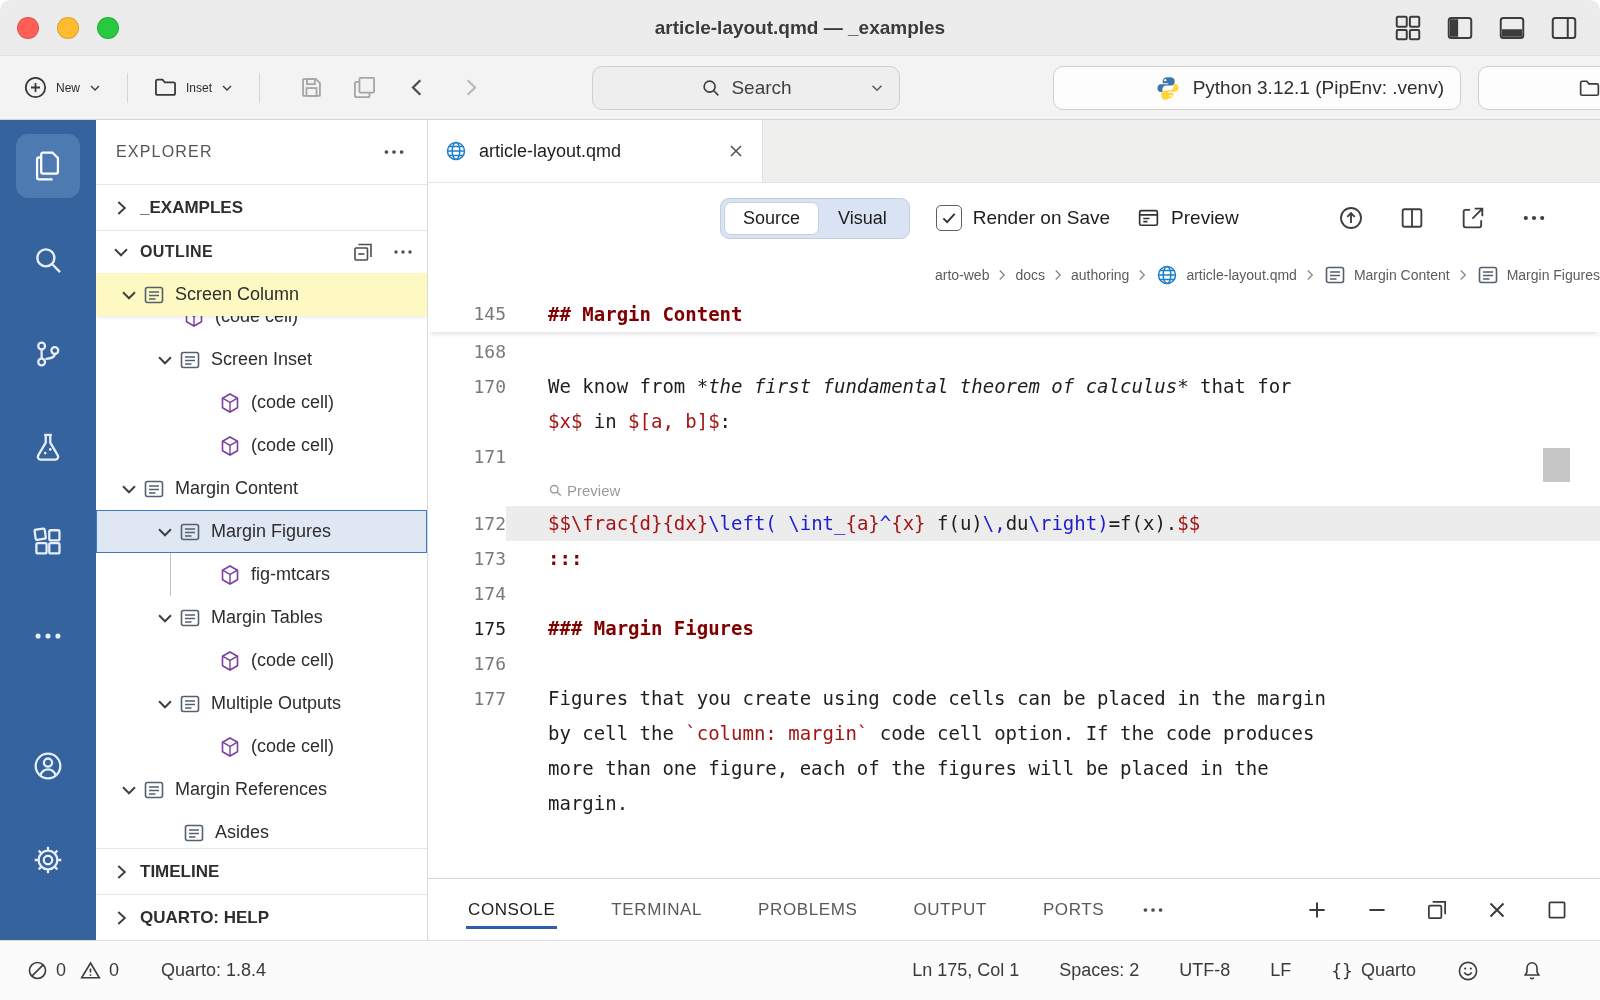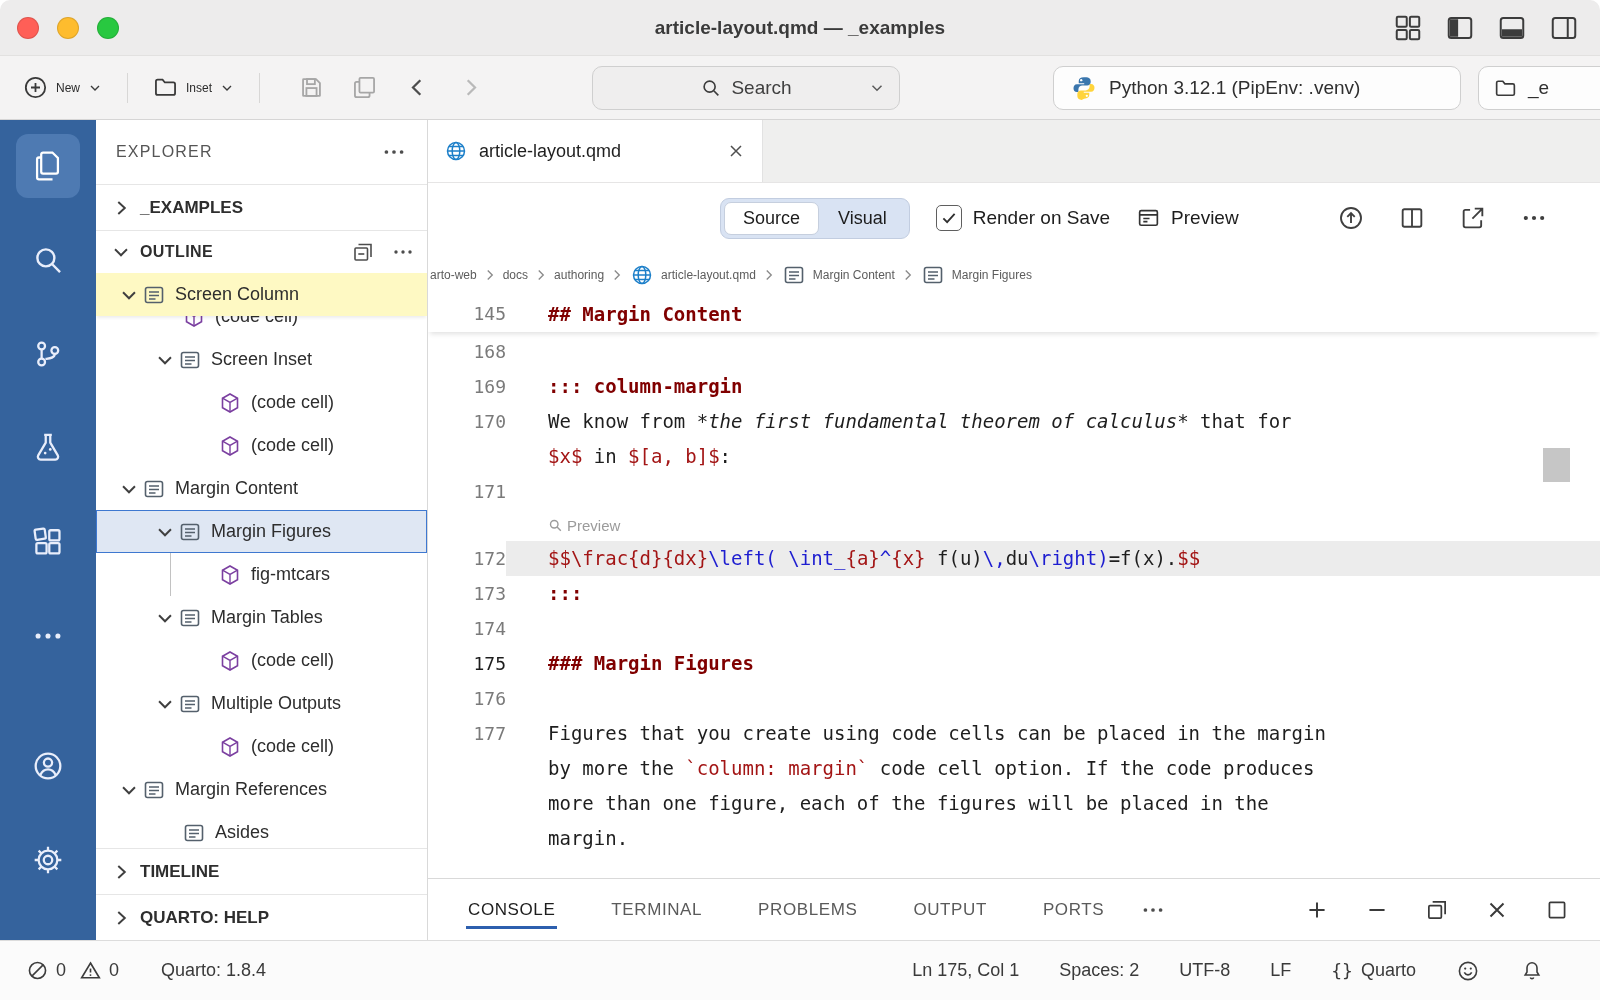--- a/index.html
+++ b/index.html
@@ -16,21 +16,21 @@
   .tb-title{position:absolute;left:0;right:0;text-align:center;font-size:19px;font-weight:700;color:#3a3a3a;}
   .tb-actions{position:absolute;right:20px;top:0;height:56px;display:flex;align-items:center;gap:20px;}
   .tb-actions .tbi{width:32px;height:32px;display:flex;align-items:center;justify-content:center;}
 
   
   .toolbar{height:64px;background:#f4f3f3;border-bottom:1px solid #d6d5d5;position:relative;display:flex;align-items:center;padding-left:18px;}
   .tb-group{display:flex;align-items:center;gap:8px;}
   .tb-btn{display:flex;align-items:center;gap:7px;font-size:12px;color:#2b2b2b;padding:4px 4px;}
   .tb-sep{width:1px;height:30px;background:#d8d7d6;margin:0 12px;}
   .tb-ico{margin-left:18px;}
-  .pill{position:absolute;top:10px;height:44px;border:1px solid #cfcfcf;border-radius:10px;display:flex;align-items:center;}
+  .pill{position:absolute;top:10px;height:44px;border:1px solid #cfcfcf;border-radius:10px;display:flex;align-items:center;justify-content:flex-end;}
   .search-pill{left:592px;width:308px;background:#efeeee;justify-content:center;gap:9px;color:#3f3f3f;font-size:19px;}
   .search-pill .pill-chev{position:absolute;right:13px;}
   .py-pill{left:1053px;width:408px;background:#fdfdfd;padding:0 16px;gap:11px;font-size:19px;color:#2f2f2f;}
   .ws-pill{left:1478px;width:170px;background:#fdfdfd;padding:0 14px;gap:10px;font-size:19px;color:#2f2f2f;}
 
   
   .main{display:flex;height:820px;}
 
   
   .activitybar{width:96px;background:#35639d;display:flex;flex-direction:column;align-items:center;padding:14px 0 18px;}
@@ -64,21 +64,21 @@
 
   .ed-toolbar{height:70px;background:#fff;display:flex;align-items:center;gap:26px;padding-left:292px;}
   .sv-toggle{display:flex;background:#d9e3f3;border:1px solid #c2cde0;border-radius:9px;padding:3px;font-size:18px;}
   .sv-seg{padding:6px 19px;border-radius:7px;color:#1c1c1c;}
   .sv-seg.active{background:#fff;border:1px solid #c6cfde;padding:5px 18px;}
   .cb-group{display:flex;align-items:center;gap:11px;font-size:19px;color:#1d1d1d;}
   .checkbox{width:26px;height:26px;border:1.7px solid #5f5f5f;border-radius:5px;background:#fff;display:flex;align-items:center;justify-content:center;}
   .preview-btn{display:flex;align-items:center;gap:10px;font-size:19px;color:#1d1d1d;}
   .ed-actions{margin-left:auto;display:flex;align-items:center;gap:33px;padding-right:52px;}
 
-  .breadcrumbs{height:43px;display:flex;align-items:center;padding-left:2px;font-size:12px;color:#5c5c5c;white-space:nowrap;overflow:hidden;}
+  .breadcrumbs{height:43px;display:flex;align-items:center;padding-left:2px;font-size:14px;color:#5c5c5c;white-space:nowrap;overflow:hidden;justify-content:flex-end;}
   .crumb{display:flex;align-items:center;gap:7px;}
   .bc-sep{width:18px;height:18px;margin:0 4px;flex:none;}
 
   .code-area{flex:1;position:relative;overflow:hidden;background:#fff;
     font-family:"DejaVu Sans Mono","Liberation Mono",monospace;font-size:19px;}
   .code-row{display:flex;height:35px;line-height:35px;white-space:pre;}
   .code-row.sticky{height:36px;line-height:36px;position:relative;z-index:2;background:#fff;box-shadow:0 4px 5px -2px rgba(0,0,0,.12);margin-bottom:2px;}
   .code-row.lens{height:32px;line-height:32px;}
   .ln{width:78px;flex:none;text-align:right;color:#7a7a7a;font-size:18px;}
   .code-row.active .ln{color:#1c1c1c;}
@@ -612,35 +612,34 @@
               <path d="M7 9h10M7 12.5h10M7 16h6.5" stroke="#54606c" stroke-width="1.5" fill="none"></path>
             </svg>
             <span>Margin Figures</span>
           </span>
         </div>
 
       <div class="code-area">
         <div id="code-lines">
             <div class="code-row sticky"><div class="ln">145</div><div class="code"><span class="seg-h">## Margin Content</span></div></div>
             <div class="code-row"><div class="ln">168</div><div class="code"></div></div>
-            <div class="code-row"><div class="ln">169</div><div class="code"><span class="seg-h">::: column-margin</span></div></div>
             <div class="code-row"><div class="ln">170</div><div class="code"><span class="seg-t">We know from </span><span class="seg-i">*the first fundamental theorem of calculus*</span><span class="seg-t"> that for</span></div></div>
             <div class="code-row"><div class="ln"></div><div class="code"><span class="seg-r">$x$</span><span class="seg-t"> in </span><span class="seg-r">$[a, b]$</span><span class="seg-t">:</span></div></div>
             <div class="code-row"><div class="ln">171</div><div class="code"></div></div>
             <div class="code-row lens"><div class="ln"></div><div class="code"><svg width="15" height="15" viewBox="0 0 24 24">
                   <circle cx="10" cy="10" r="6" fill="none" stroke="#9b9b9b" stroke-width="2.2"></circle>
                   <path d="M14.5 14.5L20.5 20.5" stroke="#9b9b9b" stroke-width="2.2"></path>
                 </svg><span class="">Preview</span></div></div>
             <div class="code-row hl"><div class="ln">172</div><div class="code"><span class="seg-r">$$\frac{d}{dx}</span><span class="seg-b">\left(</span><span class="seg-t"> </span><span class="seg-b">\int_</span><span class="seg-r">{a}</span><span class="seg-b">^</span><span class="seg-r">{x}</span><span class="seg-t"> f(u)</span><span class="seg-b">\,</span><span class="seg-t">du</span><span class="seg-b">\right)</span><span class="seg-t">=f(x).</span><span class="seg-r">$$</span></div></div>
             <div class="code-row"><div class="ln">173</div><div class="code"><span class="seg-h">:::</span></div></div>
             <div class="code-row"><div class="ln">174</div><div class="code"></div></div>
             <div class="code-row active"><div class="ln">175</div><div class="code"><span class="seg-h">### Margin Figures</span></div></div>
             <div class="code-row"><div class="ln">176</div><div class="code"></div></div>
             <div class="code-row"><div class="ln">177</div><div class="code"><span class="seg-t">Figures that you create using code cells can be placed in the margin</span></div></div>
-            <div class="code-row"><div class="ln"></div><div class="code"><span class="seg-t">by more the </span><span class="seg-c">`column: margin`</span><span class="seg-t"> code cell option. If the code produces</span></div></div>
+            <div class="code-row"><div class="ln"></div><div class="code"><span class="seg-t">by cell the </span><span class="seg-c">`column: margin`</span><span class="seg-t"> code cell option. If the code produces</span></div></div>
             <div class="code-row"><div class="ln"></div><div class="code"><span class="seg-t">more than one figure, each of the figures will be placed in the</span></div></div>
             <div class="code-row"><div class="ln"></div><div class="code"><span class="seg-t">margin.</span></div></div>
           </div>
         <div class="vscroll"></div>
       </div>
 
       <div class="panel">
         <div class="panel-tabs" id="panel-tabs">
             <span class="panel-tab active">CONSOLE</span>
             <span class="panel-tab">TERMINAL</span>

